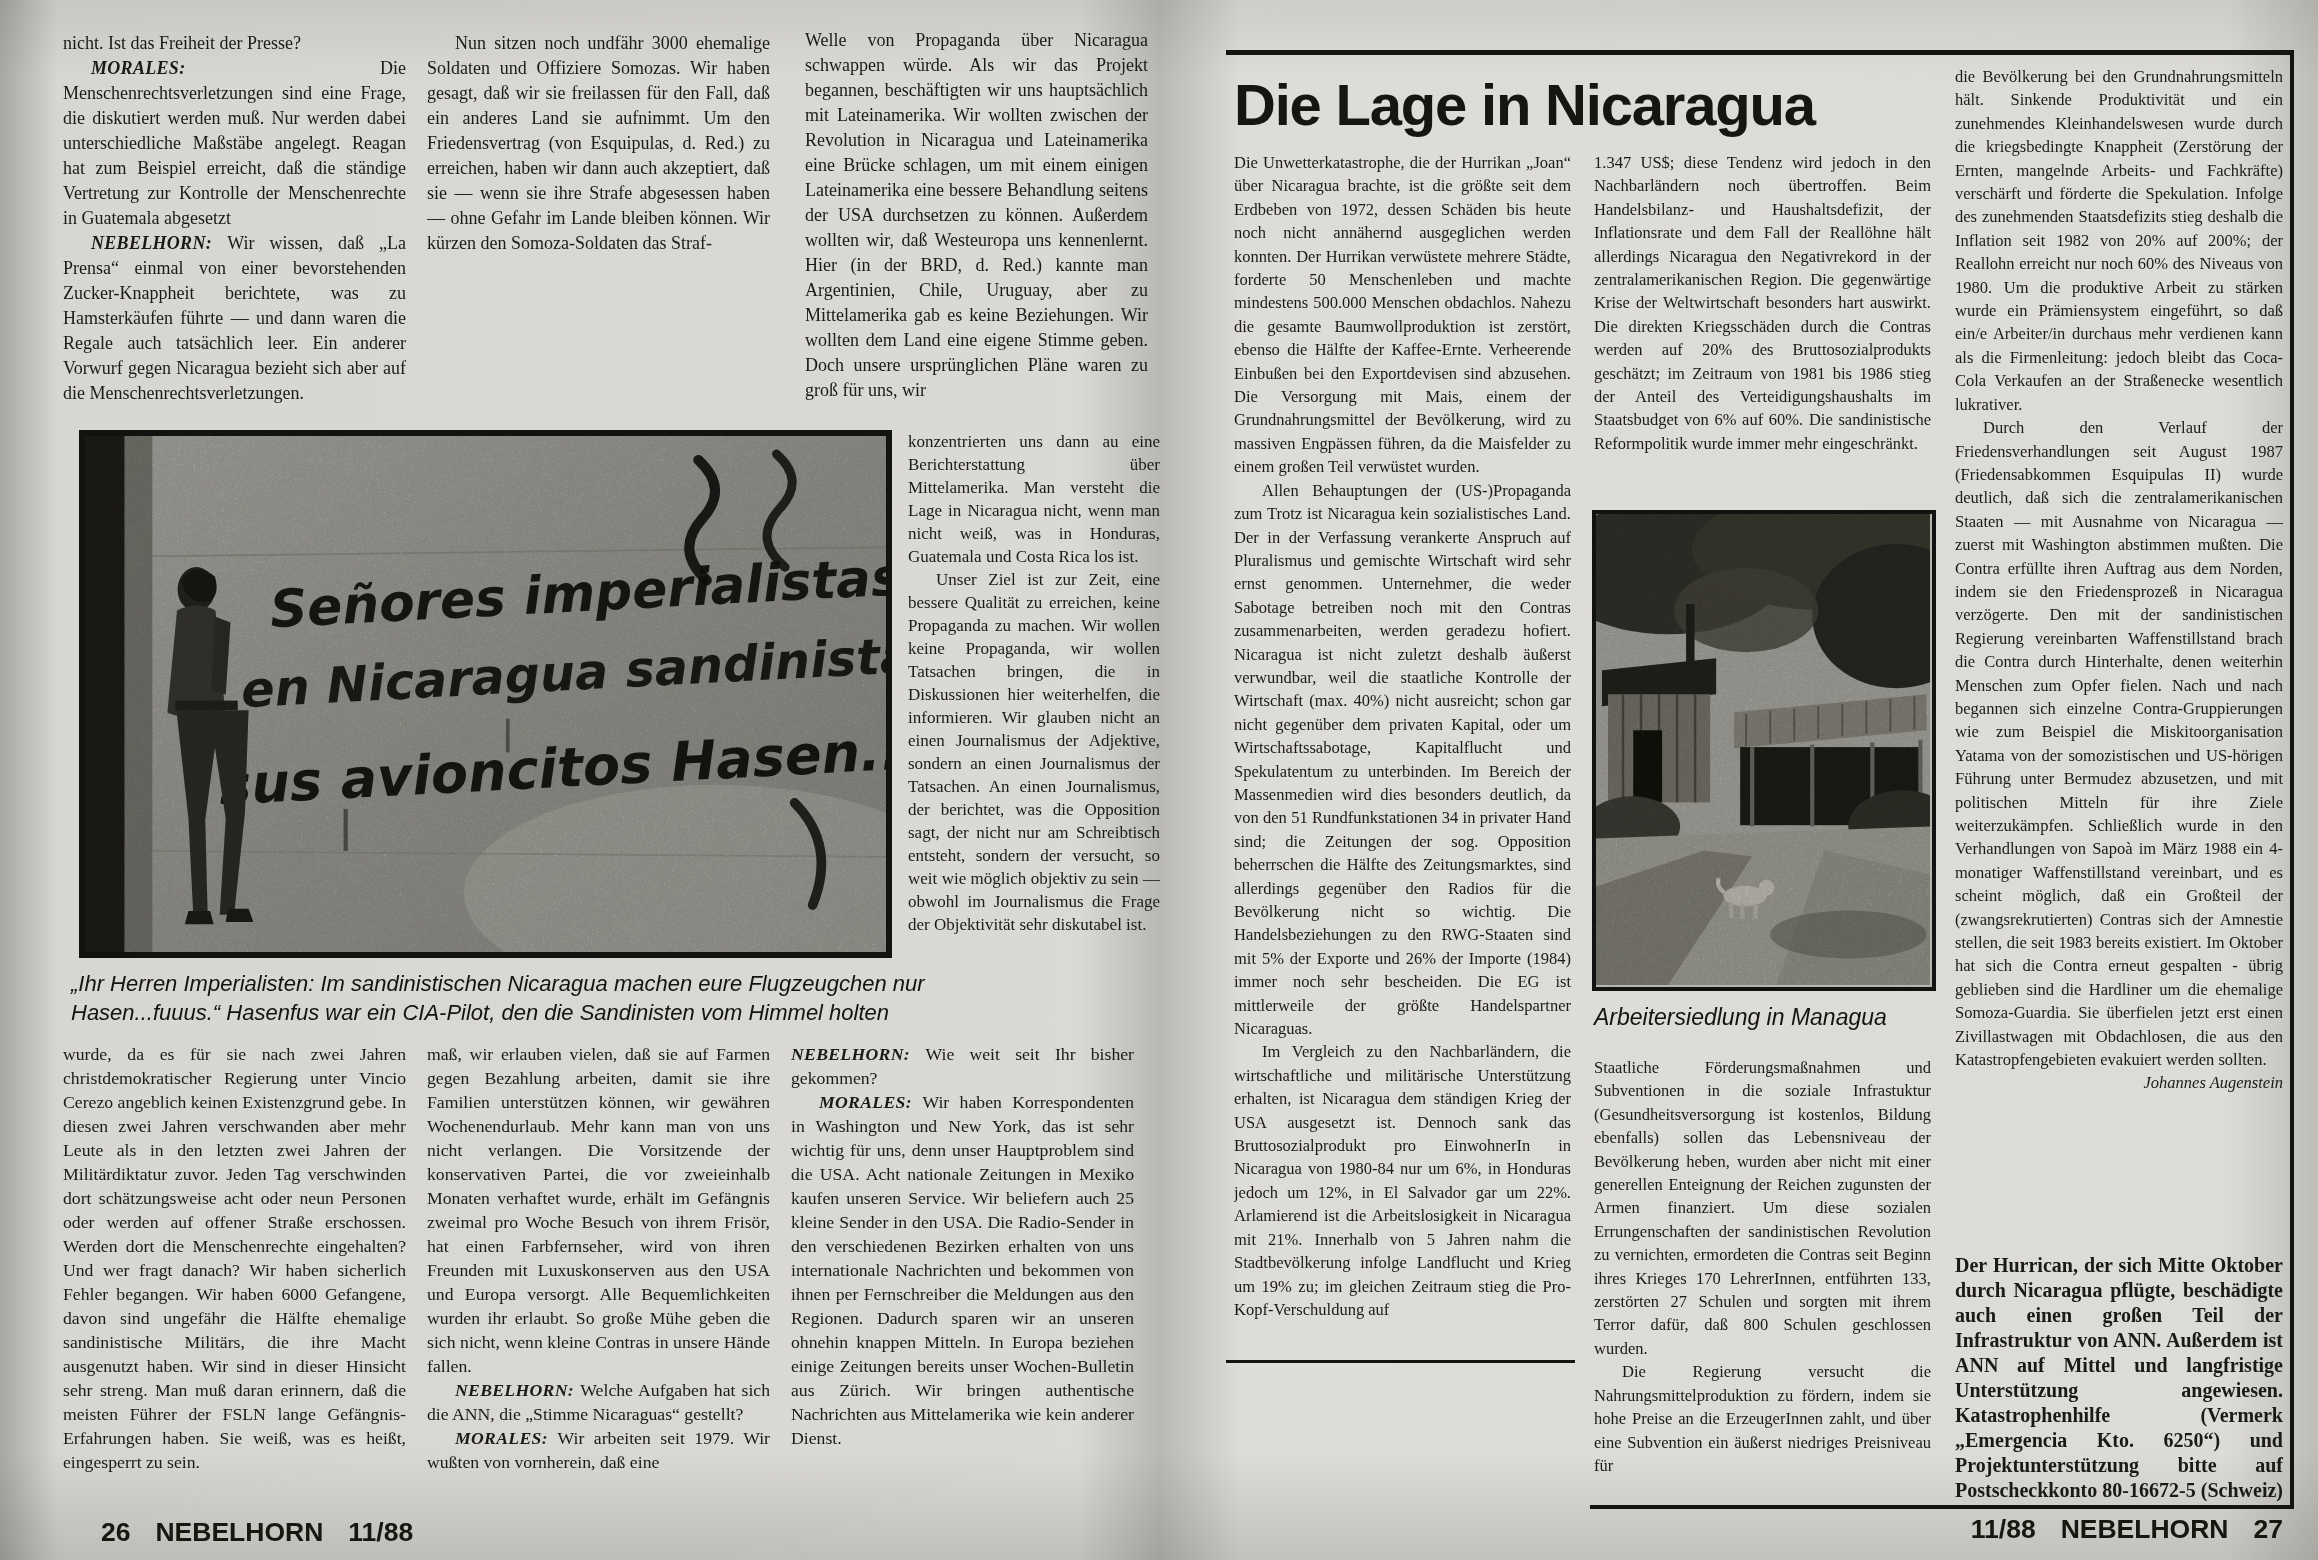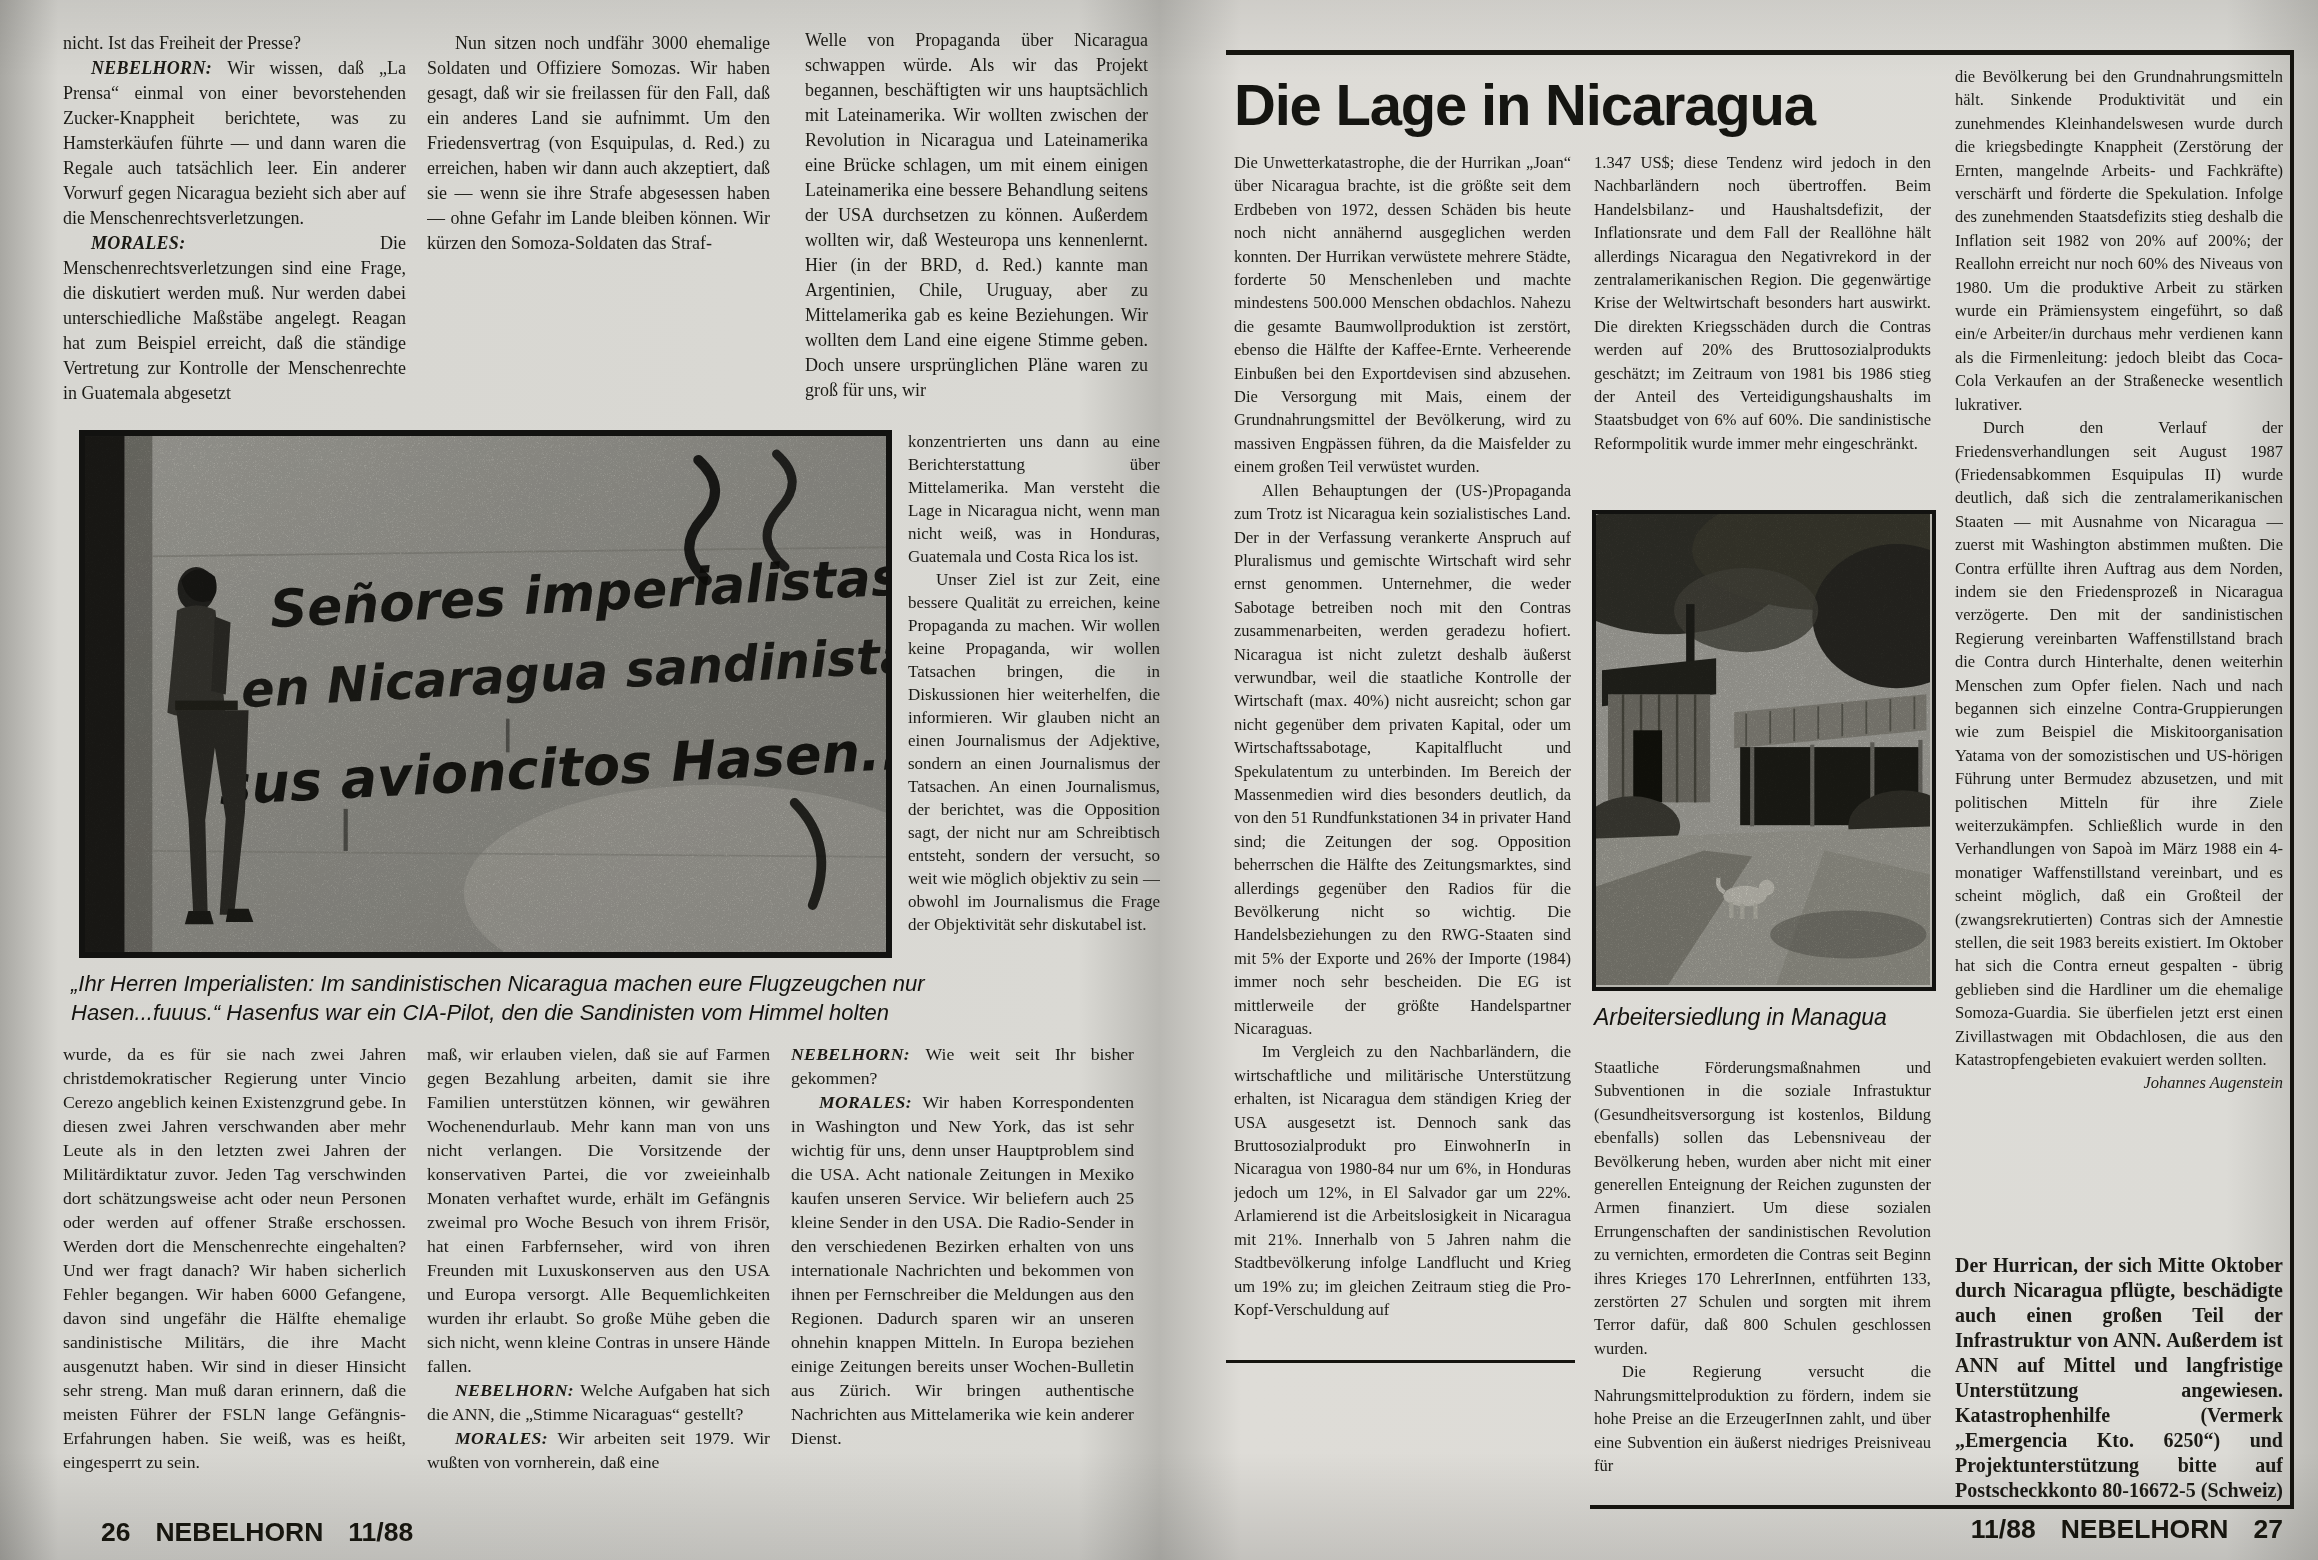--- a/index.html
+++ b/index.html
@@ -56,22 +56,22 @@
 </style>
 </head>
 <body>
 
 <div class="spread">
 
   <section>
 
     <div class="block lcol" style="left:63px;top:31px;height:394px;font-family:Liberation Serif, serif;">
         <p class="ni">nicht. Ist das Freiheit der Presse?</p>
+        <p><i class="speaker">MORALES: </i>Die Menschenrechtsverletzungen sind eine Frage, die diskutiert werden muß. Nur werden dabei unterschiedliche Maßstäbe angelegt. Reagan hat zum Beispiel erreicht, daß die ständige Vertretung zur Kontrolle der Menschenrechte in Guatemala abgesetzt</p>
         <p><i class="speaker">NEBELHORN: </i>Wir wissen, daß „La Prensa“ einmal von einer bevorstehenden Zucker-Knappheit berichtete, was zu Hamsterkäufen führte — und dann waren die Regale auch tatsächlich leer. Ein anderer Vorwurf gegen Nicaragua bezieht sich aber auf die Menschenrechtsverletzungen.</p>
-        <p><i class="speaker">MORALES: </i>Die Menschenrechtsverletzungen sind eine Frage, die diskutiert werden muß. Nur werden dabei unterschiedliche Maßstäbe angelegt. Reagan hat zum Beispiel erreicht, daß die ständige Vertretung zur Kontrolle der Menschenrechte in Guatemala abgesetzt</p>
       </div>
 
     <div class="block lcol" style="left:427px;top:31px;height:394px;">
         <p>Nun sitzen noch undfähr 3000 ehemalige Soldaten und Offiziere Somozas. Wir haben gesagt, daß wir sie freilassen für den Fall, daß ein anderes Land sie aufnimmt. Um den Friedensvertrag (von Esquipulas, d. Red.) zu erreichen, haben wir dann auch akzeptiert, daß sie — wenn sie ihre Strafe abgesessen haben — ohne Gefahr im Lande bleiben können. Wir kürzen den Somoza-Soldaten das Straf-</p>
       </div>
 
     <div class="block lcol" style="left:791px;top:28px;height:402px;margin-left:14px;">
         <p class="ni">Welle von Propaganda über Nicaragua schwappen würde. Als wir das Projekt begannen, beschäftigten wir uns hauptsächlich mit Lateinamerika. Wir wollten zwischen der Revolution in Nicaragua und Lateinamerika eine Brücke schlagen, um mit einem einigen Lateinamerika eine bessere Behandlung seitens der USA durchsetzen zu können. Außerdem wollten wir, daß Westeuropa uns kennenlernt. Hier (in der BRD, d. Red.) kannte man Argentinien, Chile, Uruguay, aber zu Mittelamerika gab es keine Beziehungen. Wir wollten dem Land eine eigene Stimme geben. Doch unsere ursprünglichen Pläne waren zu groß für uns, wir</p>
       </div>
 

